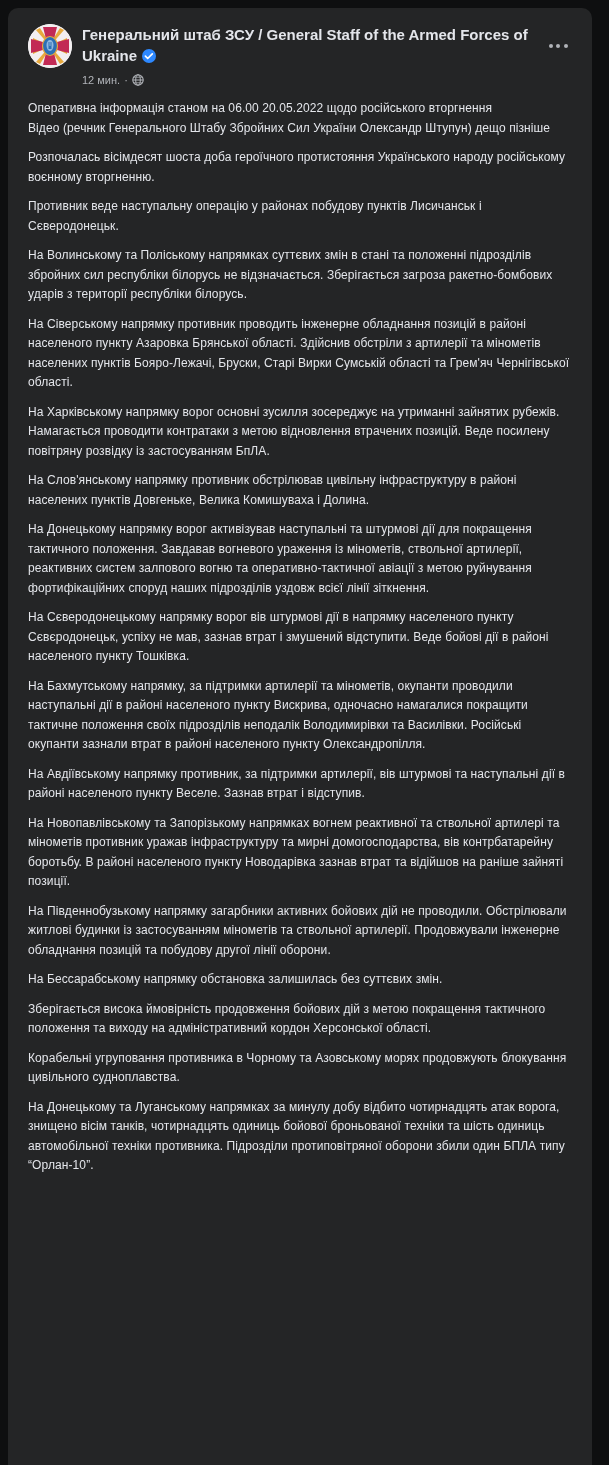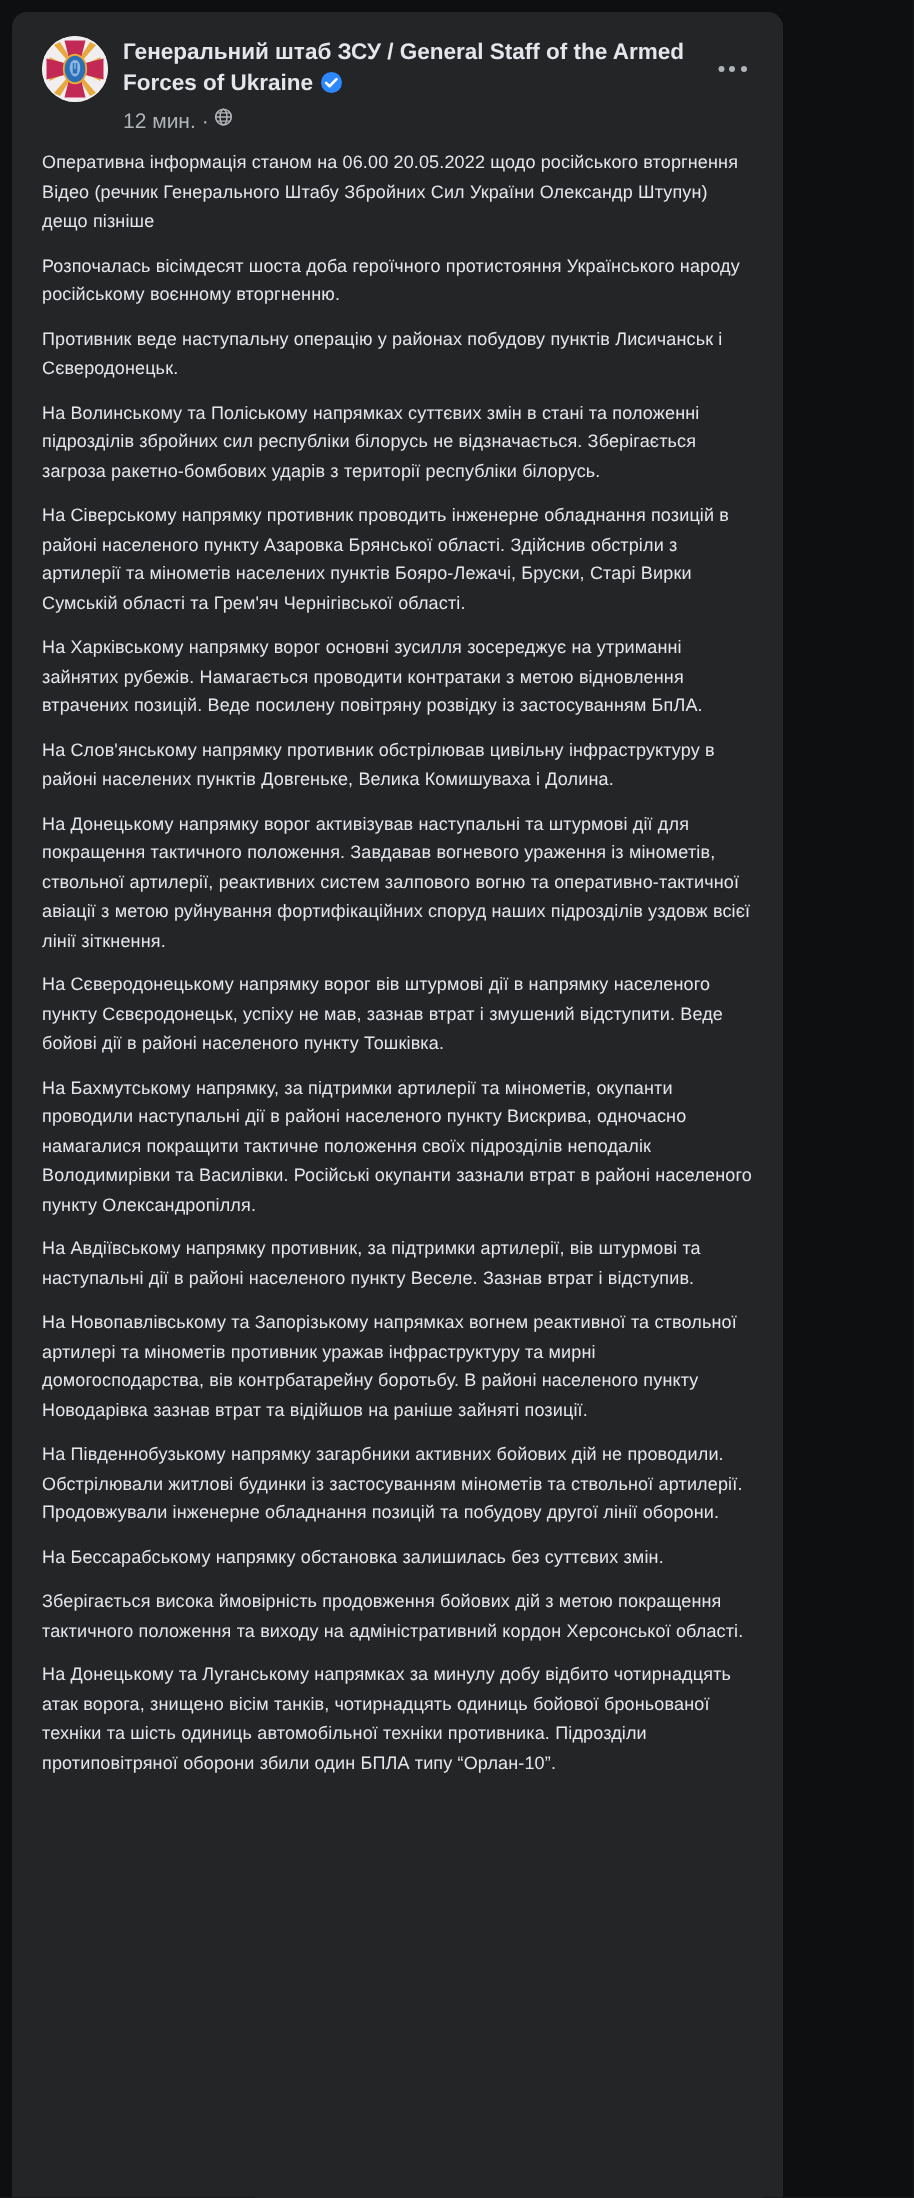--- a/index.html
+++ b/index.html
@@ -2,21 +2,21 @@
 <html style="--page-bg: #0e0f10; --card-bg: #242526; --text-primary: #e4e6eb; --text-secondary: #b0b3b8; --badge-blue: #2d88ff; --emblem-crimson: #c22a55; --emblem-gold: #e7a93c; --emblem-shield-blue: #2b6fb5;"><head>
 <meta charset="utf-8">
 <style>
   html,body{margin:0;padding:0;}
   body{
     width:609px;height:1465px;overflow:hidden;position:relative;
     background:var(--page-bg,#0e0f10);
     font-family:"Liberation Sans",sans-serif;
   }
   .card{
-    position:absolute;left:8px;top:8px;width:514px;height:1457px;
+    position:absolute;left:8px;top:8px;width:584px;height:1457px;
     background:var(--card-bg,#242526);
     border-radius:10px 10px 0 0;
     box-sizing:border-box;
   }
   .header{
     display:flex;align-items:flex-start;
     padding:16px 14px 0 20px;position:relative;
   }
   .avatar{
     width:44px;height:44px;border-radius:50%;flex:none;overflow:hidden;
@@ -24,23 +24,23 @@
   }
   .avatar svg{display:block;width:44px;height:44px;}
   .head-main{margin-left:10px;flex:1;min-width:0;padding-right:40px;}
   .page-name{
     color:var(--text-primary,#e4e6eb);
     font-weight:700;font-size:15px;line-height:21px;
     max-width:450px;cursor:pointer;
   }
   .badge{display:inline-block;vertical-align:-2px;margin-left:5px;}
   .meta{
-    display:flex;align-items:flex-start;gap:4px;
+    display:flex;align-items:center;gap:4px;
     color:var(--text-secondary,#b0b3b8);
-    font-size:14px;line-height:16px;margin-top:4px;
+    font-size:11px;line-height:16px;margin-top:4px;
   }
   .meta .ts{cursor:pointer;}
   .more-btn{
     position:absolute;top:22px;right:18px;width:32px;height:32px;
     display:flex;align-items:center;justify-content:center;
     border-radius:50%;cursor:pointer;background:transparent;border:none;padding:0;
   }
   .dots{display:flex;gap:3.5px;}
   .dots i{width:4px;height:4px;border-radius:50%;background:var(--text-secondary,#b0b3b8);display:block;}
   .post-body{padding:11px 20px 14px 20px;}
@@ -131,16 +131,17 @@
       <p>На Харківському напрямку ворог основні зусилля зосереджує на утриманні зайнятих рубежів. Намагається проводити контратаки з метою відновлення втрачених позицій. Веде посилену повітряну розвідку із застосуванням БпЛА.</p>
       <p>На Слов'янському напрямку противник обстрілював цивільну інфраструктуру в районі населених пунктів Довгеньке, Велика Комишуваха і Долина.</p>
       <p>На Донецькому напрямку ворог активізував наступальні та штурмові дії для покращення тактичного положення. Завдавав вогневого ураження із мінометів, ствольної артилерії, реактивних систем залпового вогню та оперативно-тактичної авіації з метою руйнування фортифікаційних споруд наших підрозділів уздовж всієї лінії зіткнення.</p>
       <p>На Сєверодонецькому напрямку ворог вів штурмові дії в напрямку населеного пункту Сєвєродонецьк, успіху не мав, зазнав втрат і змушений відступити. Веде бойові дії в районі населеного пункту Тошківка.</p>
       <p>На Бахмутському напрямку, за підтримки артилерії та мінометів, окупанти проводили наступальні дії в районі населеного пункту Вискрива, одночасно намагалися покращити тактичне положення своїх підрозділів неподалік Володимирівки та Василівки. Російські окупанти зазнали втрат в районі населеного пункту Олександропілля.</p>
       <p>На Авдіївському напрямку противник, за підтримки артилерії, вів штурмові та наступальні дії в районі населеного пункту Веселе. Зазнав втрат і відступив.</p>
       <p>На Новопавлівському та Запорізькому напрямках вогнем реактивної та ствольної артилері та мінометів противник уражав інфраструктуру та мирні домогосподарства, вів контрбатарейну боротьбу. В районі населеного пункту Новодарівка зазнав втрат та відійшов на раніше зайняті позиції.</p>
       <p>На Південнобузькому напрямку загарбники активних бойових дій не проводили. Обстрілювали житлові будинки із застосуванням мінометів та ствольної артилерії. Продовжували інженерне обладнання позицій та побудову другої лінії оборони.</p>
       <p>На Бессарабському напрямку обстановка залишилась без суттєвих змін.</p>
       <p>Зберігається висока ймовірність продовження бойових дій з метою покращення тактичного положення та виходу на адміністративний кордон Херсонської області.</p>
+      <p>Корабельні угруповання противника в Чорному та Азовському морях продовжують блокування цивільного судноплавства.</p>
       <p>На Донецькому та Луганському напрямках за минулу добу відбито чотирнадцять атак ворога, знищено вісім танків, чотирнадцять одиниць бойової броньованої техніки та шість одиниць автомобільної техніки противника. Підрозділи протиповітряної оборони збили один БПЛА типу “Орлан-10”.</p>
     </div>
 
 </div>
 
 </body></html>

